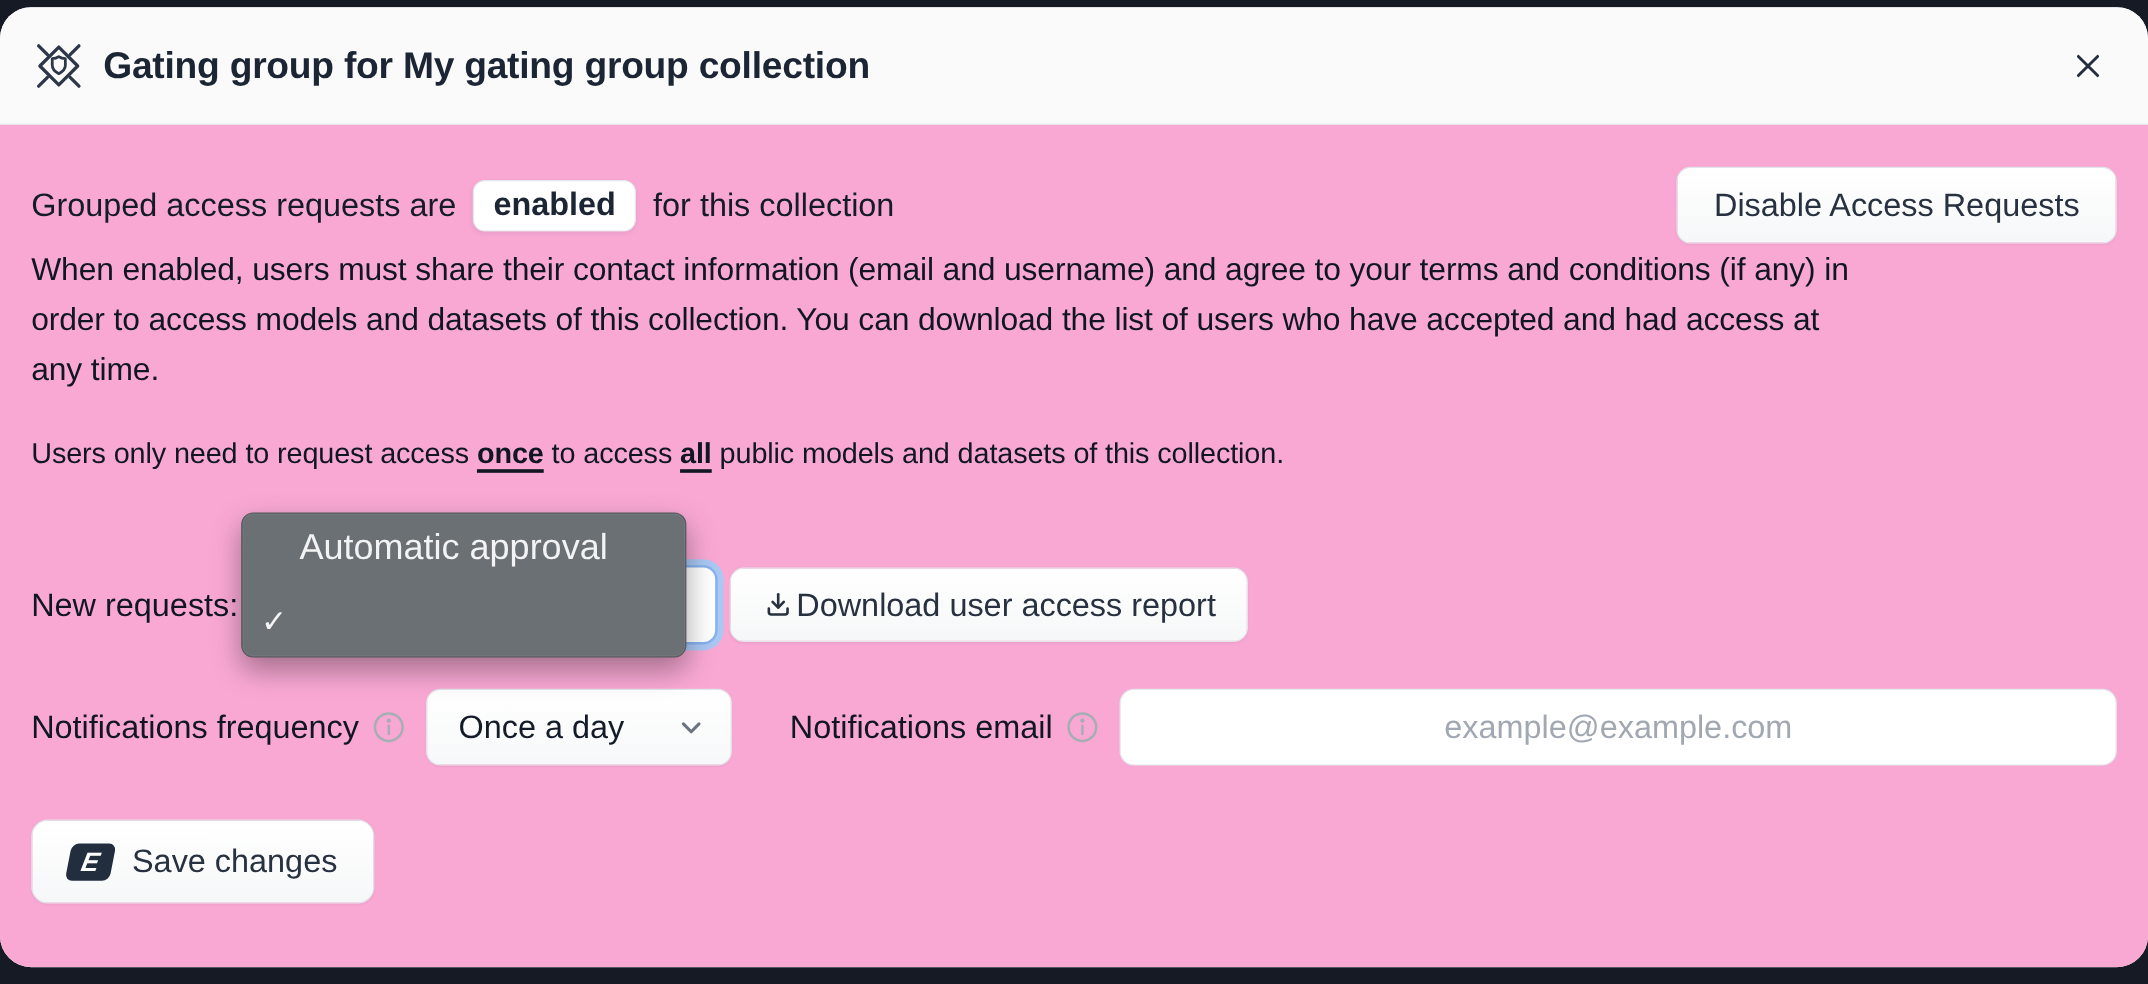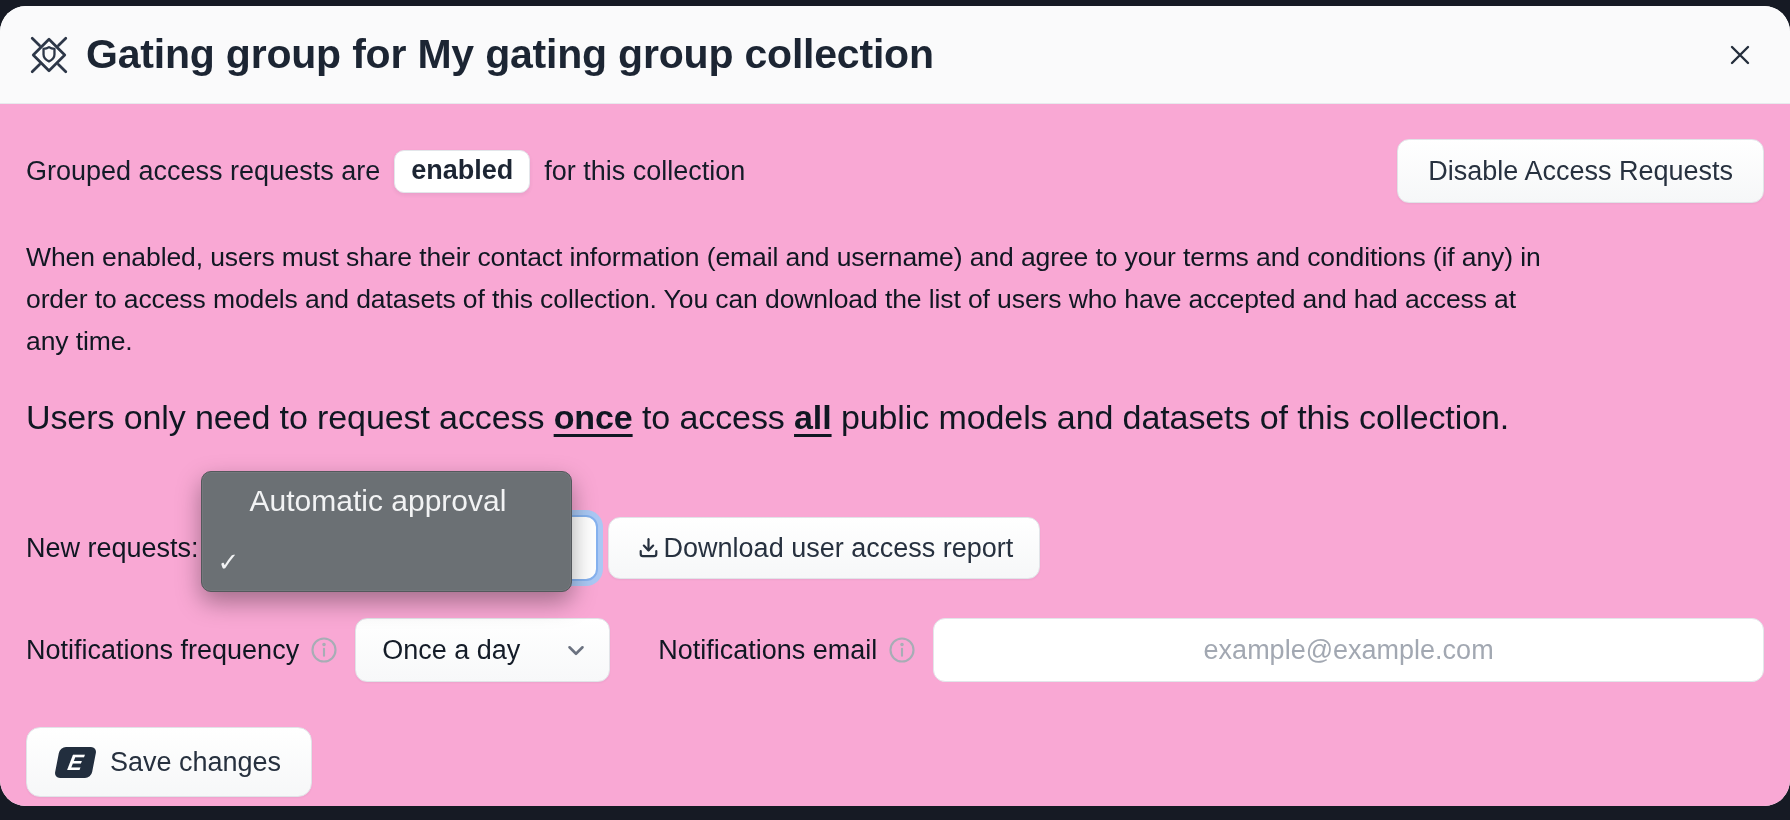--- a/index.html
+++ b/index.html
@@ -14,21 +14,21 @@
     background:#ffffff; border-radius:26px; overflow:hidden;
     display:flex; flex-direction:column;
   }
   
   .modal-header {
     height:98px; flex:0 0 auto; background:#fafafb;
     border-bottom:1px solid #e8eaee;
     display:flex; align-items:center; padding:0 28px;
   }
   .gate-icon { width:42px; height:42px; margin-right:16px; flex:0 0 auto; }
-  .modal-title { font-size:41px; font-weight:700; color:#1c2533; letter-spacing:-0.2px; }
+  .modal-title { font-size:31px; font-weight:700; color:#1c2533; letter-spacing:-0.2px; }
   .close-btn {
     margin-left:auto; width:44px; height:44px; border:none; background:transparent;
     display:flex; align-items:center; justify-content:center; cursor:pointer;
   }
   
   .modal-body { flex:1; padding:0 26px; position:relative; background:#f9a8d4; }
   .status-row {
     margin-top:35px; display:flex; align-items:center; height:64px;
   }
   .status-text { display:flex; align-items:center; gap:14px; font-size:27px; color:#141c28; }
@@ -40,24 +40,24 @@
   .btn {
     background:linear-gradient(to bottom,#ffffff,#f6f7f8);
     border:1px solid #e1e4e8; border-radius:12px;
     color:#27313f; font-size:27px;
     display:inline-flex; align-items:center; justify-content:center;
     box-shadow:0 1px 2px rgba(20,30,50,0.05);
     cursor:pointer; font-family:inherit;
   }
   .disable-btn { margin-left:auto; height:64px; padding:0 30px; }
   .description {
-    margin-top:33px; font-size:26.5px; line-height:42px; color:#101722; max-width:1525px;
+    font-size:26.5px; line-height:42px; color:#101722; max-width:1525px;
     letter-spacing:-0.1px;
   }
-  .note { margin-top:36px; font-size:34px; color:#101722; letter-spacing:-0.1px; }
+  .note { margin-top:36px; font-size:24px; color:#101722; letter-spacing:-0.1px; }
   .note b { text-decoration:underline; text-underline-offset:5px; text-decoration-thickness:2.5px; }
   
   .requests-row { margin-top:78px; display:flex; align-items:center; height:66px; }
   .field-label { font-size:27px; color:#101722; white-space:nowrap; }
   .select-wrap { position:relative; margin-left:14px; width:385px; height:66px; }
   .focused-select {
     width:100%; height:100%; background:#ffffff;
     border:2px solid #86b2ef; border-radius:12px;
     box-shadow:0 0 0 5px rgba(165,201,246,0.95);
   }

